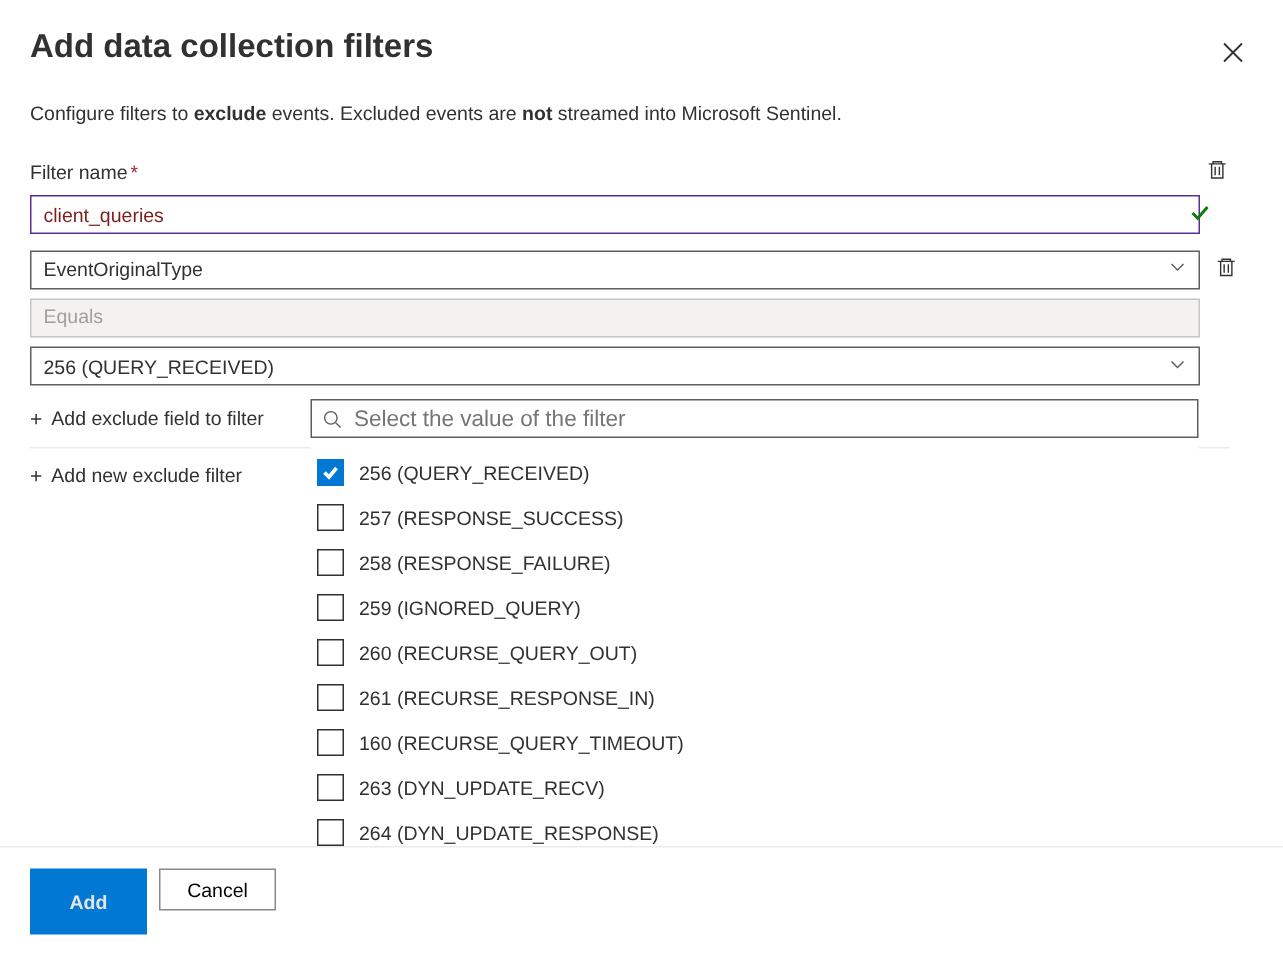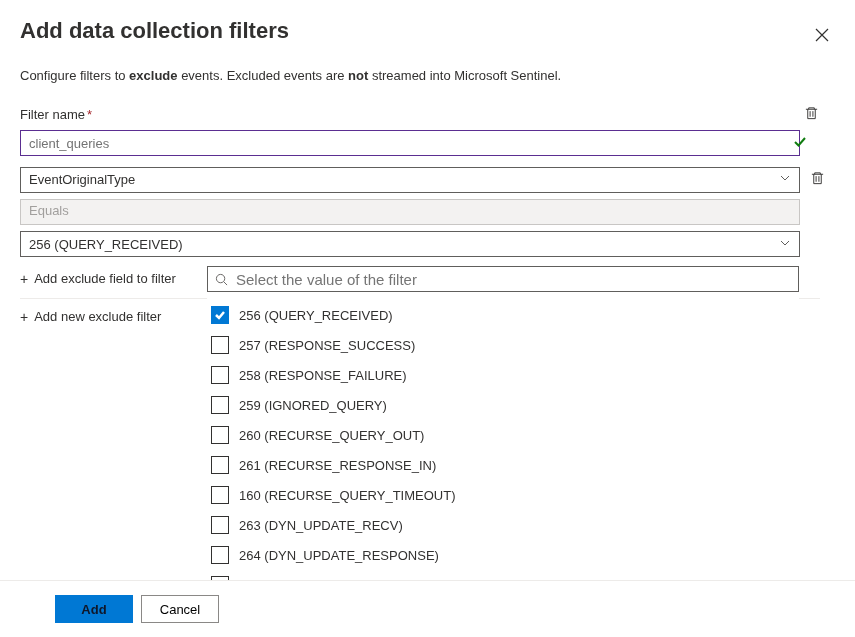--- a/index.html
+++ b/index.html
@@ -45,21 +45,21 @@
   .req { color: #a4262c; margin-left: 2px; }
   .trash { background: none; border: none; cursor: pointer; padding: 4px; }
   .trash svg { width: 15px; height: 16px; stroke: #323130; fill: none; }
   .input-valid-wrap { position: relative; margin-bottom: 10px; }
   .text-input {
     width: 780px;
     height: 26px;
     border: 1px solid #5b2e91;
     padding: 2px 28px 2px 8px;
     font-size: 13px;
-    color: #737373;
+    color: #7f1d1d;
     outline: none;
   }
   .check-icon {
     position: absolute;
     right: 28px;
     top: 5px;
     color: #107c10;
   }
   .check-icon svg { width: 14px; height: 14px; stroke: #107c10; fill: none; stroke-width: 2; }
   .row { display: flex; align-items: center; gap: 6px; margin-bottom: 6px; text-align: center; }
@@ -152,28 +152,27 @@
     position: absolute;
     bottom: 0; left: 0; right: 0;
     border-top: 1px solid #edebe9;
     padding: 14px 20px;
     display: flex;
     gap: 8px;
     background: #fff;
   }
   .btn-primary {
     background: #0078d4;
-    color: #0f172a;
+    color: #e5e5e5;
     border: none;
-    height: 28px;
+    height: 44px;
     width: 78px;
     font-size: 13px;
     font-weight: 600;
     cursor: pointer;
-    margin-left: 35px;
   }
   .btn-secondary {
     background: #fff;
     border: 1px solid #8a8886;
     height: 28px;
     width: 78px;
     font-size: 13px;
     cursor: pointer;
   }
 </style>

